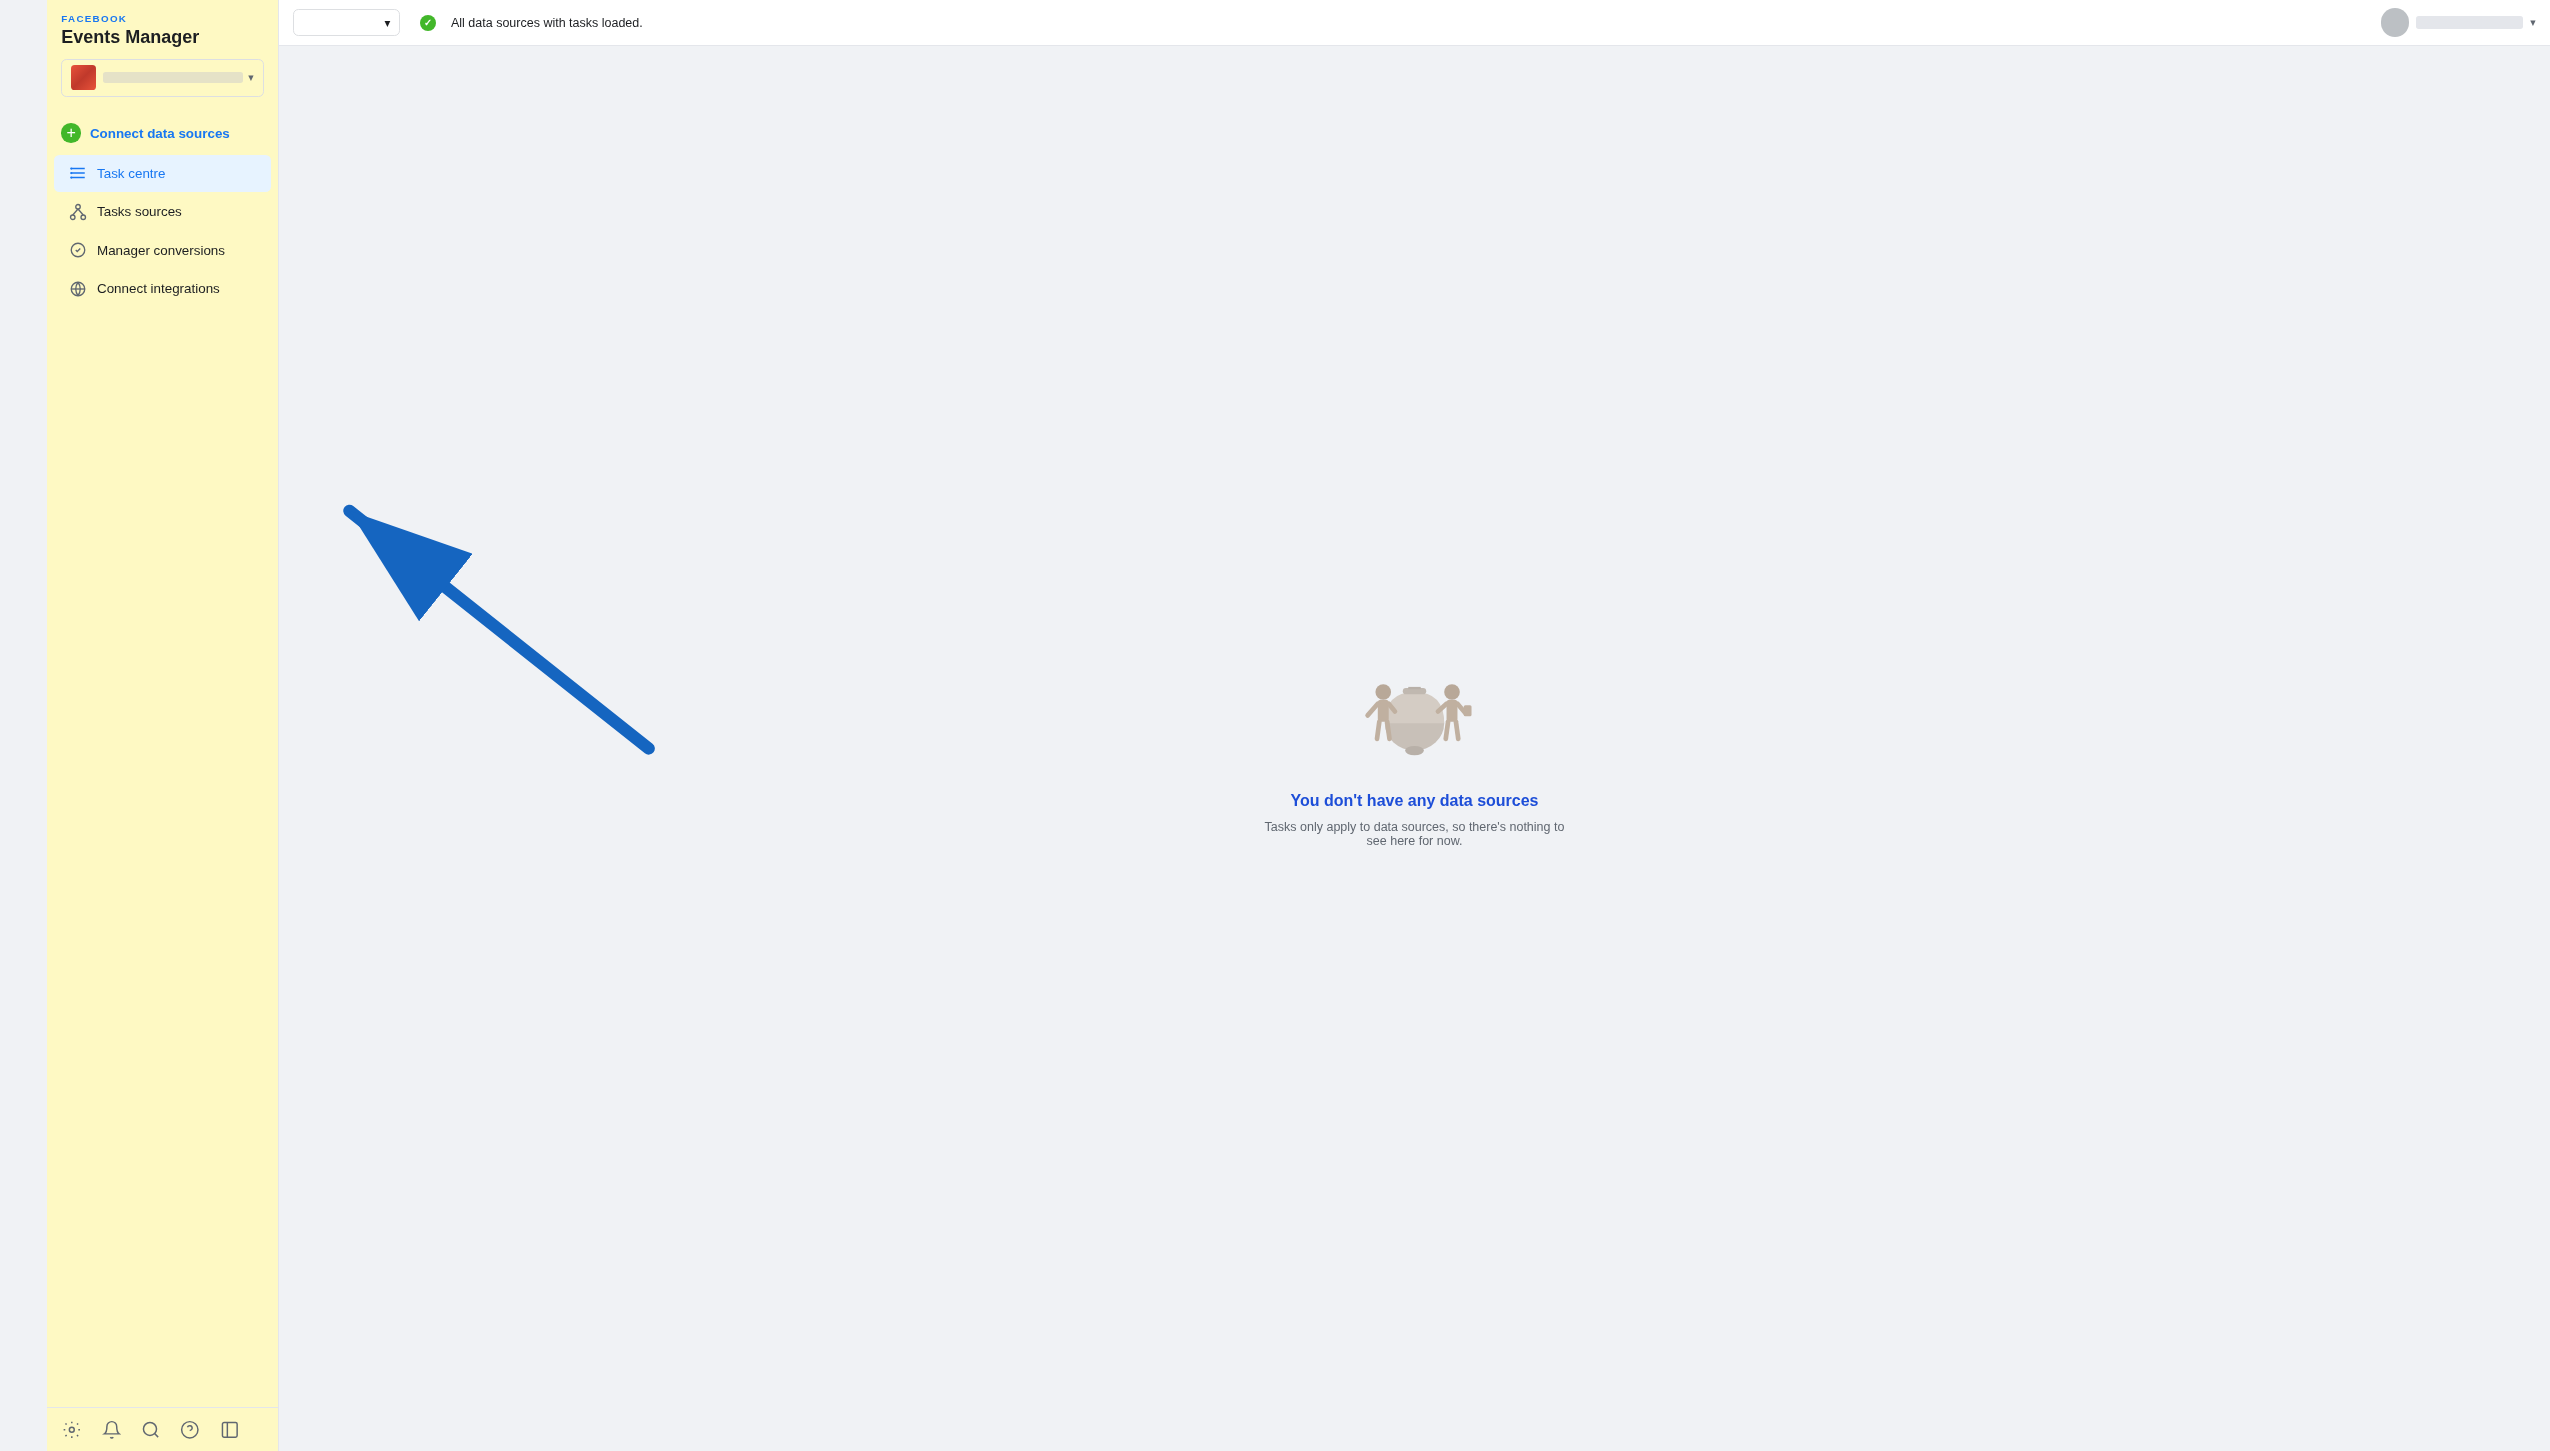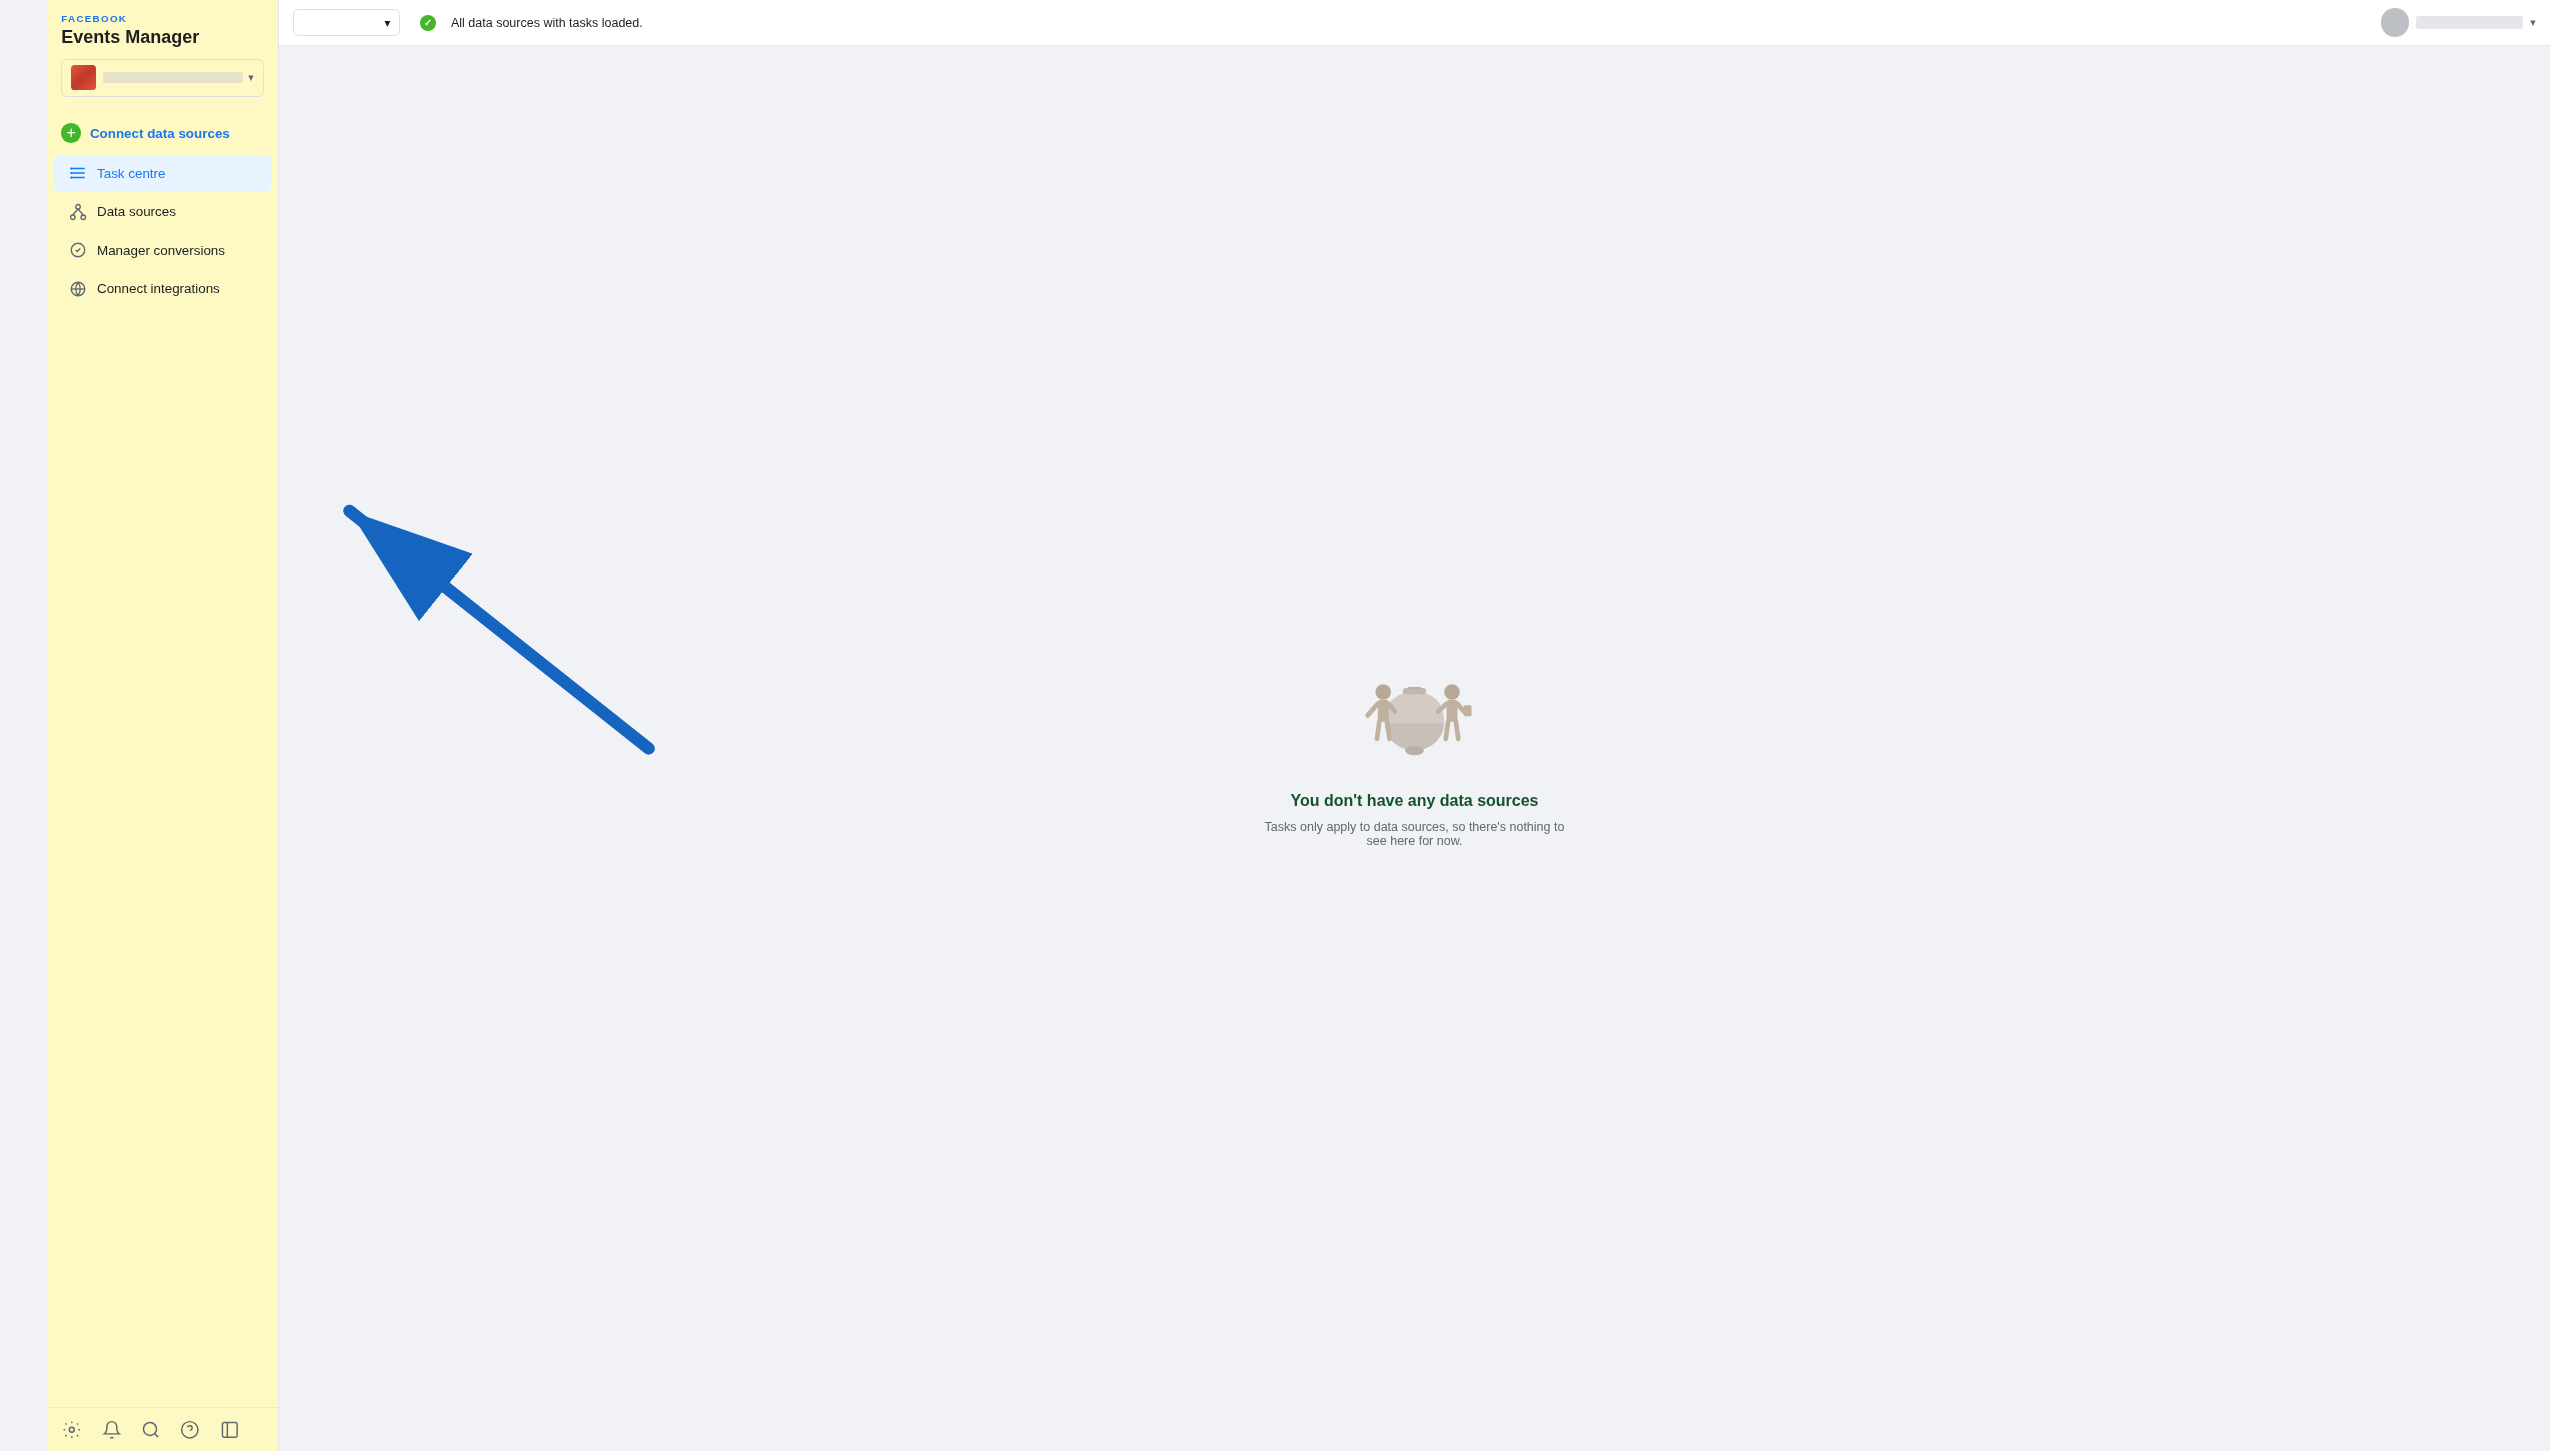--- a/index.html
+++ b/index.html
@@ -261,21 +261,21 @@
 
     .empty-illustration {
       width: 161px;
       height: 125px;
       margin-bottom: 7.1px;
     }
 
     .empty-title {
       font-size: 16px;
       font-weight: 700;
-      color: #14532d;
+      color: #1d4ed8;
       text-align: center;
     }
 
     .empty-subtitle {
       font-size: 12.5px;
       color: #606770;
       text-align: center;
       max-width: 321px;
     }
 
@@ -327,21 +327,21 @@
     <div class="nav-item">
       <span class="nav-icon">
         <svg viewBox="0 0 24 24" fill="none" stroke="#606770" stroke-width="1.8">
           <circle cx="12" cy="5" r="3"></circle>
           <circle cx="5" cy="19" r="3"></circle>
           <circle cx="19" cy="19" r="3"></circle>
           <line x1="12" y1="8" x2="5" y2="16"></line>
           <line x1="12" y1="8" x2="19" y2="16"></line>
         </svg>
       </span>
-      <span>Data sources</span>
+      <span>Tasks sources</span>
     </div>
 
     <div class="nav-item">
       <span class="nav-icon">
         <svg viewBox="0 0 24 24" fill="none" stroke="#606770" stroke-width="1.8">
           <circle cx="12" cy="12" r="9"></circle>
           <path d="M9 12 l2 2 l4-4"></path>
         </svg>
       </span>
       <span>Manager conversions</span>

